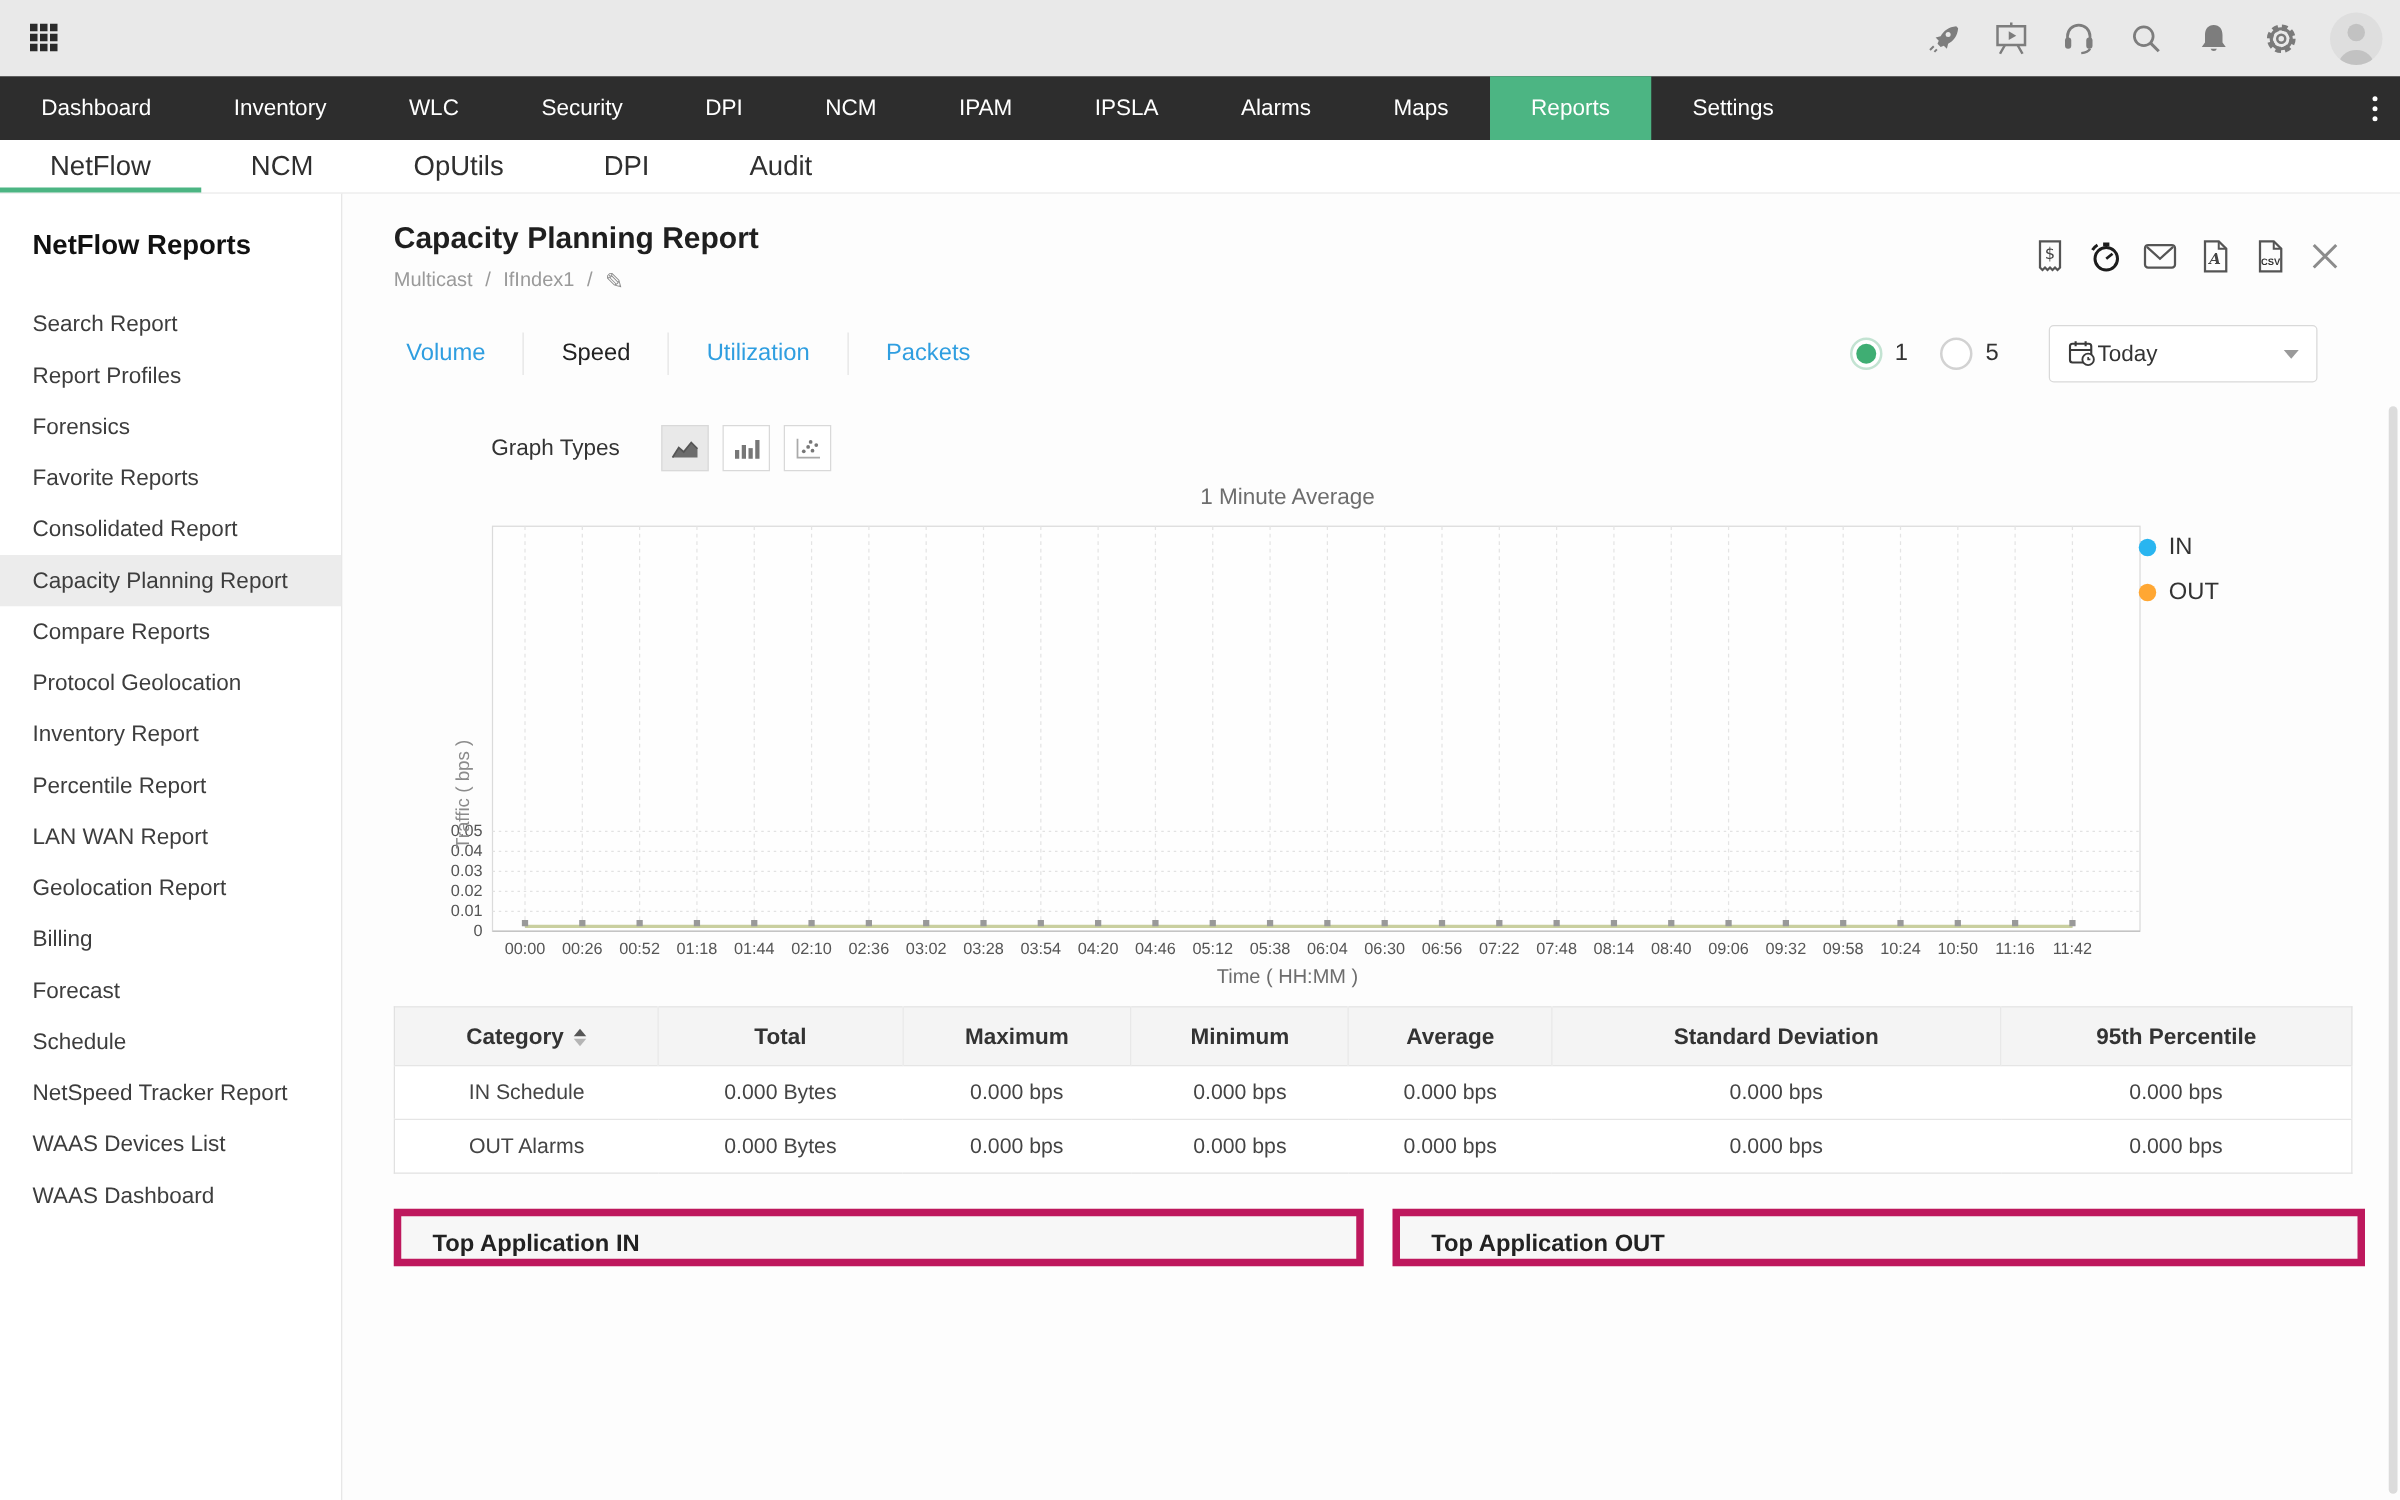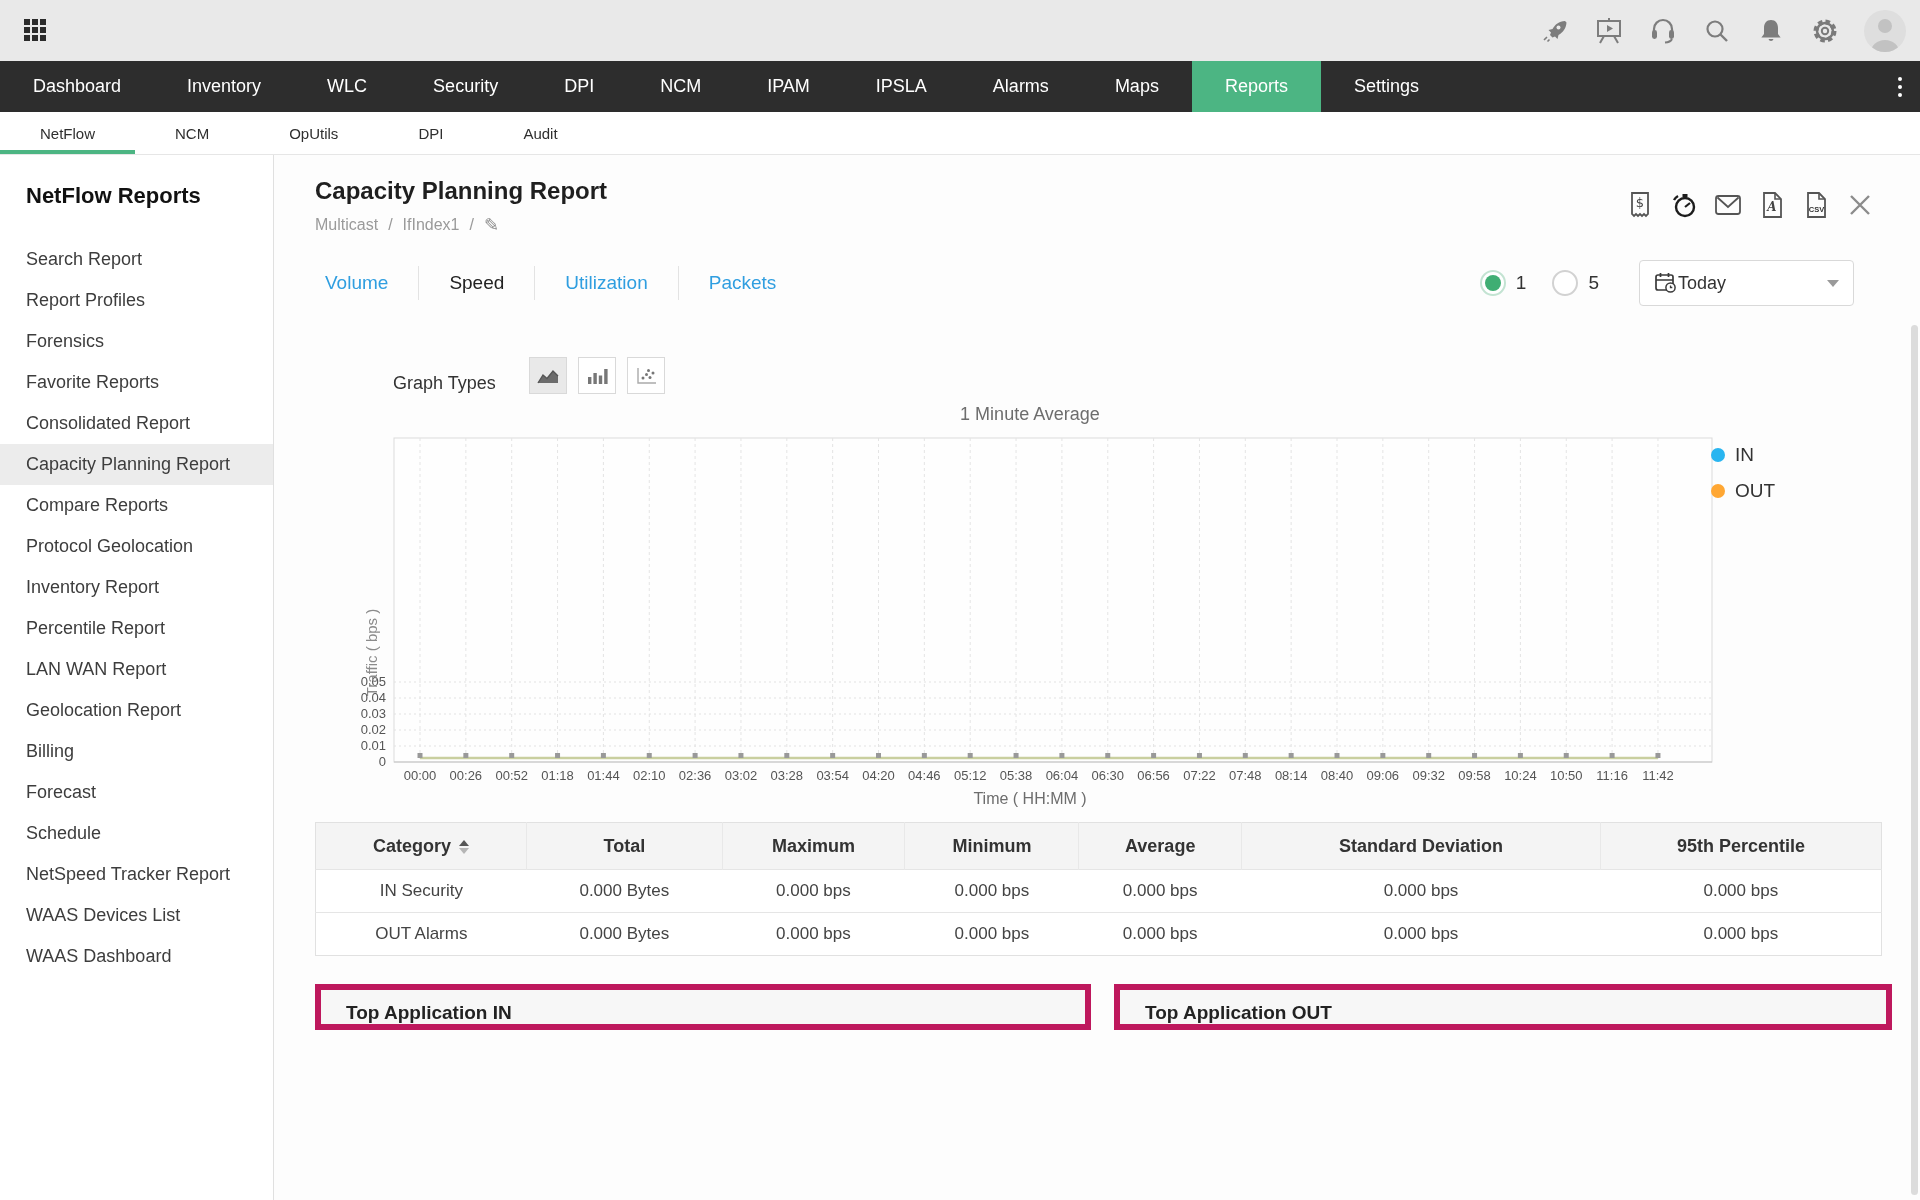--- a/index.html
+++ b/index.html
@@ -17,21 +17,21 @@
 
   
   .navbar { height:51px; background:#2d2d2d; display:flex; align-items:stretch; position:relative; }
   .nav-item { color:#fff; font-size:18px; display:flex; align-items:center; padding:0 33px; cursor:pointer; }
   .nav-item.active { background:#4cb583; }
   .kebab { position:absolute; right:18px; top:0; height:100%; display:flex; flex-direction:column; justify-content:center; gap:4px; cursor:pointer; }
   .kebab i { width:4px; height:4px; background:#fff; border-radius:50%; }
 
   
   .subnav { height:43px; background:#fff; border-bottom:1px solid #e6e6e6; display:flex; }
-  .subnav-item { font-size:15px; color:#2f2f2f; padding:0 40px; display:flex; align-items:center; cursor:pointer; position:relative;text-align:right; }
+  .subnav-item { font-size:22px; color:#2f2f2f; padding:0 40px; display:flex; align-items:center; cursor:pointer; position:relative;text-align:right; }
   .subnav-item.active::after { content:""; position:absolute; left:0; right:0; bottom:0; height:4px; background:#4cb583; }
 
   
   .shell { display:flex; height:1045px; }
   .sidebar { width:274px; background:#fff; border-right:1px solid #e0e0e0; padding-top:28px; flex-shrink:0; }
   .sidebar h2 { font-size:22px; color:#111; padding:0 0 0 26px; margin-bottom:30px; }
   .sidebar ul { list-style:none; }
   .sidebar li { font-size:18px; color:#3d3d3d; height:41px; line-height:41px; padding-left:26px; cursor:pointer; white-space:nowrap; }
   .sidebar li.selected { background:#ececec; }
 
@@ -55,21 +55,21 @@
   .radio-group { display:flex; align-items:center; gap:26px; margin-right:26px; }
   .radio-opt { display:flex; align-items:center; gap:10px; cursor:pointer; font-size:19px; color:#333; }
   .radio-circle { width:26px; height:26px; border-radius:50%; border:2px solid #d2d2d2; background:#fff; display:flex; align-items:center; justify-content:center; }
   .radio-opt.selected .radio-circle { border-color:#c3e3d2; }
   .radio-opt.selected .radio-circle i { width:16px; height:16px; border-radius:50%; background:#3fae73; }
   .datepicker { width:215px; height:46px; background:#fff; border:1px solid #d9d9d9; border-radius:4px; display:flex; align-items:center; padding:0 14px; cursor:pointer; }
   .datepicker .dp-label { font-size:18px; color:#333; }
   .caret { margin-left:auto; width:0; height:0; border-left:6px solid transparent; border-right:6px solid transparent; border-top:7px solid #9a9a9a; }
 
   
-  .graph-row { margin-top:51px; margin-left:78px; display:flex; align-items:flex-end;gap:12px; }
+  .graph-row { margin-top:34px; margin-left:78px; display:flex; align-items:center;gap:12px; }
   .graph-label { font-size:18px; color:#333; margin-right:22px; }
   .gt-btn { width:38px; height:37px; border:1px solid #d9d9d9; background:#fff; display:flex; align-items:center; justify-content:center; cursor:pointer; margin-left:-1px; }
   .gt-btn.selected { background:#e9e9e9; }
 
   
   .chart-region { position:relative; margin-top:10px; }
   .chart-title { width:1400px; margin-left:15px; text-align:center; font-size:18px; color:#6d6d6d; height:28px; }
   .y-axis-label { position:absolute; left:-4px; top:240px; transform:rotate(-90deg); transform-origin:center; font-size:15px; color:#8b8b8b; white-space:nowrap; width:120px; text-align:center; }
   .x-axis-label { width:1400px; margin-left:15px; text-align:center; font-size:16px; color:#6d6d6d; margin-top:2px; }
   .legend { position:absolute; left:1396px; top:40px; }
@@ -458,21 +458,21 @@
             <th>Total</th>
             <th>Maximum</th>
             <th>Minimum</th>
             <th>Average</th>
             <th>Standard Deviation</th>
             <th>95th Percentile</th>
           </tr>
         </thead>
       <tbody id="stats-body">
           <tr>
-            <td>IN Security</td>
+            <td>IN Schedule</td>
             <td>0.000 Bytes</td>
             <td>0.000 bps</td>
             <td>0.000 bps</td>
             <td>0.000 bps</td>
             <td>0.000 bps</td>
             <td>0.000 bps</td>
           </tr>
           <tr>
             <td>OUT Alarms</td>
             <td>0.000 Bytes</td>

